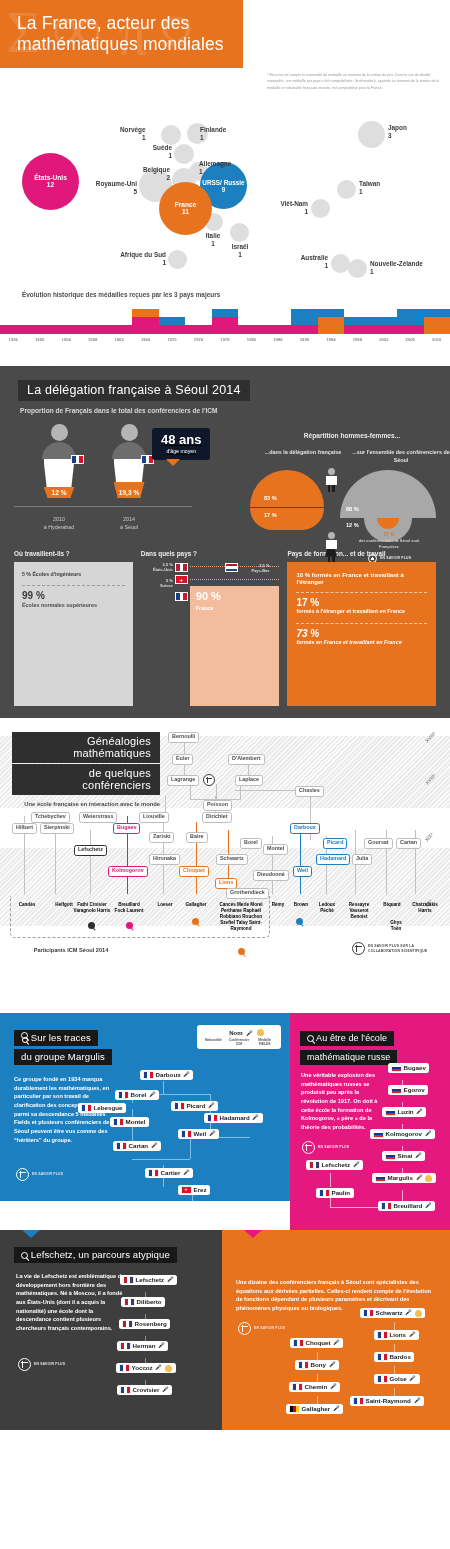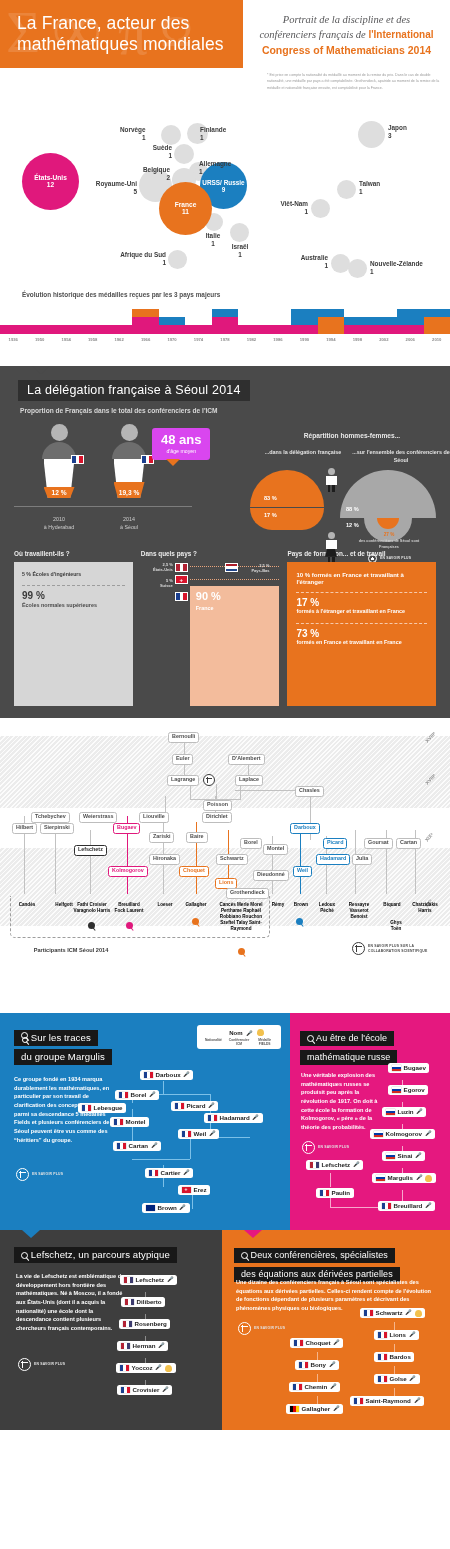--- a/index.html
+++ b/index.html
@@ -117,22 +117,22 @@
   .p-flag { position: absolute; width: 13px; height: 9px; top: 31px; right: -8px;
             display: flex; border: .4px solid #fff; }
   .fl-b { flex: 1; background: #1b3f8f; } .fl-w { flex: 1; background: #fff; }
   .fl-r { flex: 1; background: #d8142c; }
   .p-cap { position: absolute; top: 92px; left: 50%; transform: translateX(-50%);
            text-align: center; font-size: 5.3px; color: #cfcfcf; line-height: 1.45;
            white-space: nowrap; }
   .base-line { position: absolute; left: 14px; width: 178px; top: 86px;
                height: 1px; background: #7d7d7d; }
 
-  .callout { position: absolute; background: #d946ef; border-radius: 3px;
-             padding: 5px 9px 6px 9px; text-align: center; }
+  .callout { position: absolute; background: #0f172a; border-radius: 3px;
+             padding: 5px 9px 6px 9px; text-align: center; text-decoration: underline; }
   .callout:after { content: ""; position: absolute; left: 14px; bottom: -6px;
              border-left: 7px solid transparent; border-right: 7px solid transparent;
              border-top: 7px solid #e8731e; }
   .callout .big { font-size: 13px; font-weight: bold; color: #fff; line-height: 1; }
   .callout .small { font-size: 5.2px; color: #fff; margin-top: 2px; }
 
   .gender-zone { position: absolute; right: 0; top: 12px; width: 196px; }
   .gz-heads { display: flex; margin-top: 10px; }
   .gz-col { flex: 1; text-align: center; font-size: 5.4px; font-weight: bold;
             color: #e2e2e2; line-height: 1.4; }
@@ -176,21 +176,21 @@
   .bar-fill { background: #f3bc9c; }
   .flagbox { width: 13px; height: 9px; display: flex; border: .5px solid #fff;
              box-shadow: 0 0 0 .4px rgba(0,0,0,.12); flex: none; }
   .bar-lbl { font-size: 4px; font-weight: bold; color: #dcdcdc; line-height: 1.3;
              text-align: right; white-space: nowrap; }
   .bar-big { font-size: 11px; font-weight: bold; color: #fff; line-height: 1; }
   .bar-big-sub { font-size: 5.4px; font-weight: bold; color: #fff; margin-top: 1px; }
 
   .form-box { background: #e8731e; padding: 6px 9px; }
   .form-row { border-bottom: 1px dashed #f7c9aa; padding: 4px 0 7px 0; }
-  .form-row:last-child { border-bottom: none; }
+  .form-row:last-child { border-bottom: none; font-style: italic; }
   .form-num { font-size: 10px; font-weight: bold; color: #fff; line-height: 1.1; }
   .form-num.sm { font-size: 6px; }
   .form-txt { font-size: 5.4px; font-weight: bold; color: #fff; line-height: 1.4; }
 
   
   .sec-gen { background: #fff; position: relative; height: 295px; }
   .gen-head { position: absolute; left: 12px; top: 14px; text-align: right; width: 148px; }
   .gen-sub { font-size: 5.8px; font-weight: bold; color: #4a4a4a;
              line-height: 1.5; margin-top: 5px; }
   .hatch { position: absolute; left: 0; width: 450px; background-color: #ececec;
@@ -220,21 +220,21 @@
   .savoir-dark .plus-c:before, .savoir-dark .plus-c:after { background: #3a3a3a; }
   .savoir-dark .txt { color: #4a4a4a; }
 
   
   .zoom-title { font-size: 17px; color: #6b6b6b; padding: 14px 0 12px 22px;
                 background: #fff; letter-spacing: .1px; }
 
   
   .quad { display: flex; flex-wrap: wrap; }
   .q { position: relative; overflow: hidden; }
-  .q1 { width: 290px; height: 217px; background: #1b7fc0; }
+  .q1 { width: 290px; height: 188px; background: #1b7fc0; }
   .q2 { width: 160px; height: 217px; background: #e5187f; }
   .q3 { width: 222px; height: 200px; background: #3e3e3e; }
   .q4 { width: 228px; height: 200px; background: #e8731e; }
   .q-title { display: inline-block; background: #181818; color: #fff;
              font-size: 9.6px; padding: 2px 7px 3px 7px; letter-spacing: .1px; }
   .q-body { font-size: 5.6px; font-weight: bold; color: #fff;
             line-height: 1.55; }
   .mg { display: inline-block; width: 7px; height: 7px; border: 1.3px solid #fff;
         border-radius: 50%; position: relative; vertical-align: -1px; }
   .mg:after { content: ""; position: absolute; width: 1.4px; height: 4px;
@@ -270,27 +270,20 @@
 <div class="page">
 
   <div class="header">
     <div class="header-left">
       <span class="ghost g1">Σ</span>
       <span class="ghost g2">∞</span>
       <span class="ghost g3">π</span>
       <span class="ghost g4">Ω</span>
       <div class="header-title">La France, acteur des mathématiques mondiales</div>
     </div>
-    <div class="header-right">
-      <div class="hr-1">
-        <span>Portrait de la discipline et des</span><br>
-        <span>conférenciers français de </span><b>l'International</b>
-      </div>
-      <div class="hr-2">Congress of Mathematicians 2014</div>
-    </div>
   </div>
 
   <div class="sec-fields">
     <div class="notch" style="left:32px;top:0;"></div>
 
     <div class="footnote">* Est prise en compte la nationalité du médaillé au moment de la remise du prix. Dans le cas de double nationalité, une médaille par pays a été comptabilisée. Grothendieck, apatride au moment de la remise de la médaille et nationalité française ensuite, est comptabilisé pour la France.</div>
 
     <div class="bubbles">
 
       <div class="bub" style="left:161px;top:5px;width:20px;height:20px;"></div>
@@ -629,20 +622,25 @@
       </div>
     </div>
   </div>
 
   <div class="sec-gen">
     <div class="notch" style="left:32px;top:0;border-top-color:#fff;"></div>
 
     <div class="hatch" style="top:18px;height:72px;"></div>
     <div class="hatch" style="top:130px;height:78px;"></div>
 
+    <div class="gen-head">
+      <div class="blk-title" style="font-size:11px;">Généalogies mathématiques</div><br>
+      <div class="blk-title" style="font-size:11px;margin-top:1px;">de quelques conférenciers</div>
+      <div class="gen-sub">Une école française en interaction avec le monde</div>
+    </div>
 
     <div class="cent-label" style="left:424px;top:16px;">XVIIIᵉ</div>
     <div class="cent-label" style="left:424px;top:58px;">XVIIIᵉ</div>
     <div class="cent-label" style="left:424px;top:116px;">XIXᵉ</div>
     <div class="cent-label" style="left:424px;top:182px;">XXᵉ</div>
 
     <div style="position:absolute;left:184px;top:22px;width:1px;height:14px;background:#c2c2c2;"></div>
     <div style="position:absolute;left:184px;top:44px;width:1px;height:14px;background:#c2c2c2;"></div>
     <div style="position:absolute;left:248px;top:44px;width:1px;height:14px;background:#c2c2c2;"></div>
     <div style="position:absolute;left:190px;top:66px;width:1px;height:16px;background:#c2c2c2;"></div>
@@ -1037,24 +1035,20 @@
             <i class="fl-w"></i>
             <i class="fl-r"></i>
           </span>
         <span>Crovisier</span>
         <span class="badge-icm">🎤</span>
       </div>
     </div>
 
     <div class="q q4">
       <div class="notch notch-pink" style="left:22px;top:0;"></div>
-      <div style="padding:14px 0 0 12px;">
-        <span class="q-title" style="font-size:9px;"><span class="mg"></span> <span>Deux conférencières, spécialistes</span></span><br>
-        <span class="q-title" style="font-size:9px;margin-top:1px;">des équations aux dérivées partielles</span>
-      </div>
       <div class="q-body" style="position:absolute;left:14px;top:48px;width:200px;">Une dizaine des conférenciers français à Séoul sont spécialistes des équations aux dérivées partielles. Celles-ci rendent compte de l'évolution de fonctions dépendant de plusieurs paramètres et décrivant des phénomènes physiques ou biologiques.</div>
       <div class="savoir" style="position:absolute;left:16px;top:92px;">
         <span class="plus-c" style="width:13px;height:13px;"></span>
         <span class="txt">EN SAVOIR PLUS</span>
       </div>
 
       <div class="conn conn-v" style="left:95px;top:122px;height:10px;"></div>
       <div class="conn conn-v" style="left:95px;top:144px;height:10px;"></div>
       <div class="conn conn-v" style="left:95px;top:166px;height:10px;"></div>
       <div class="conn conn-v" style="left:172px;top:92px;height:10px;"></div>

